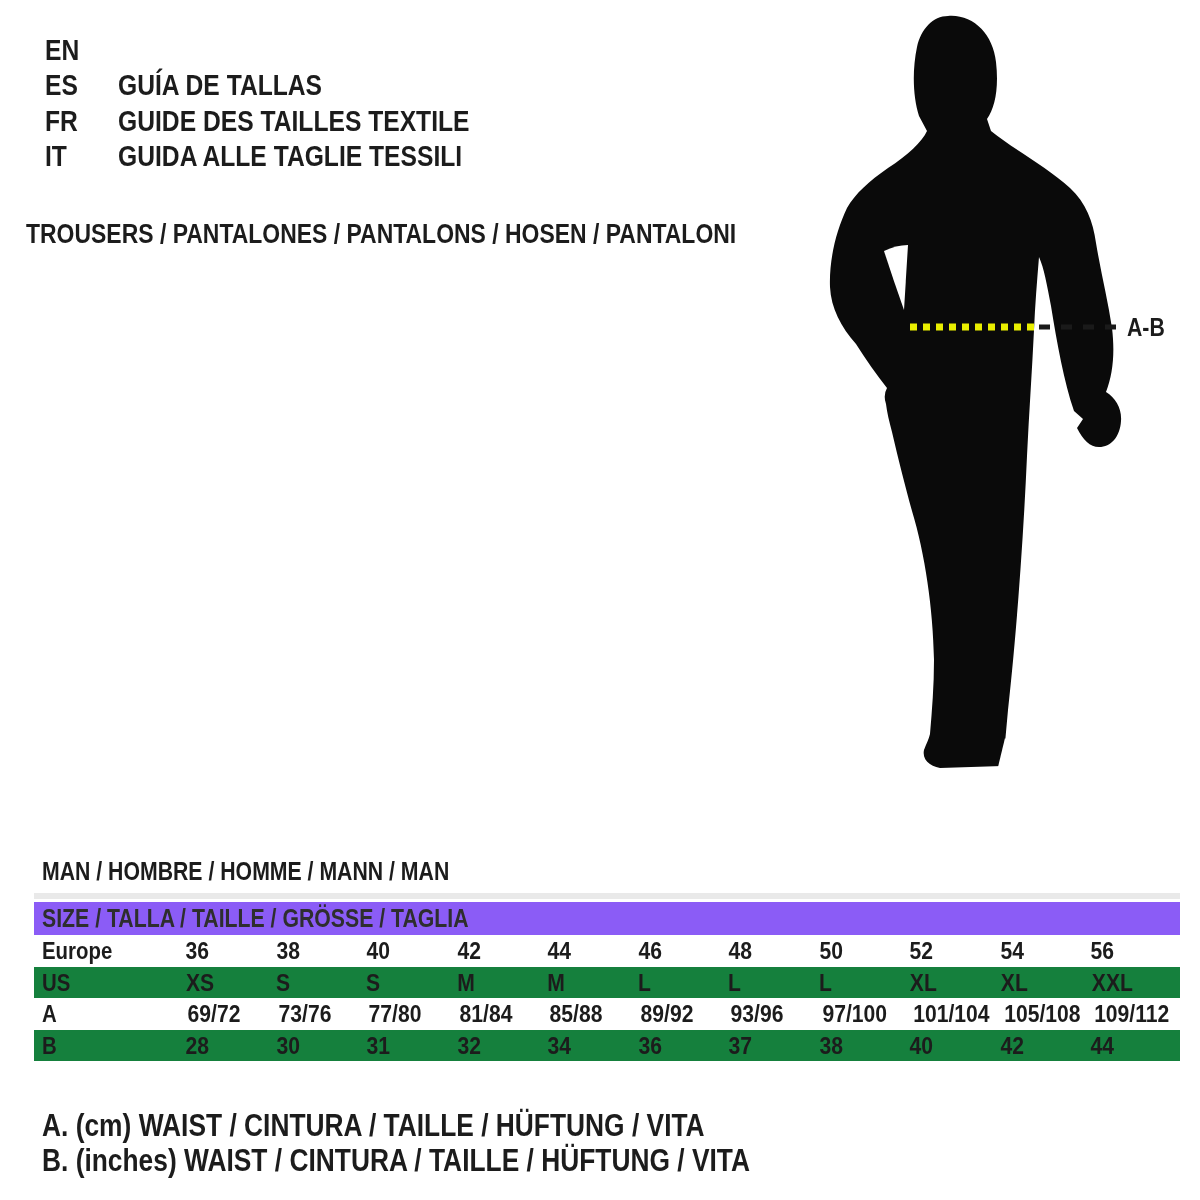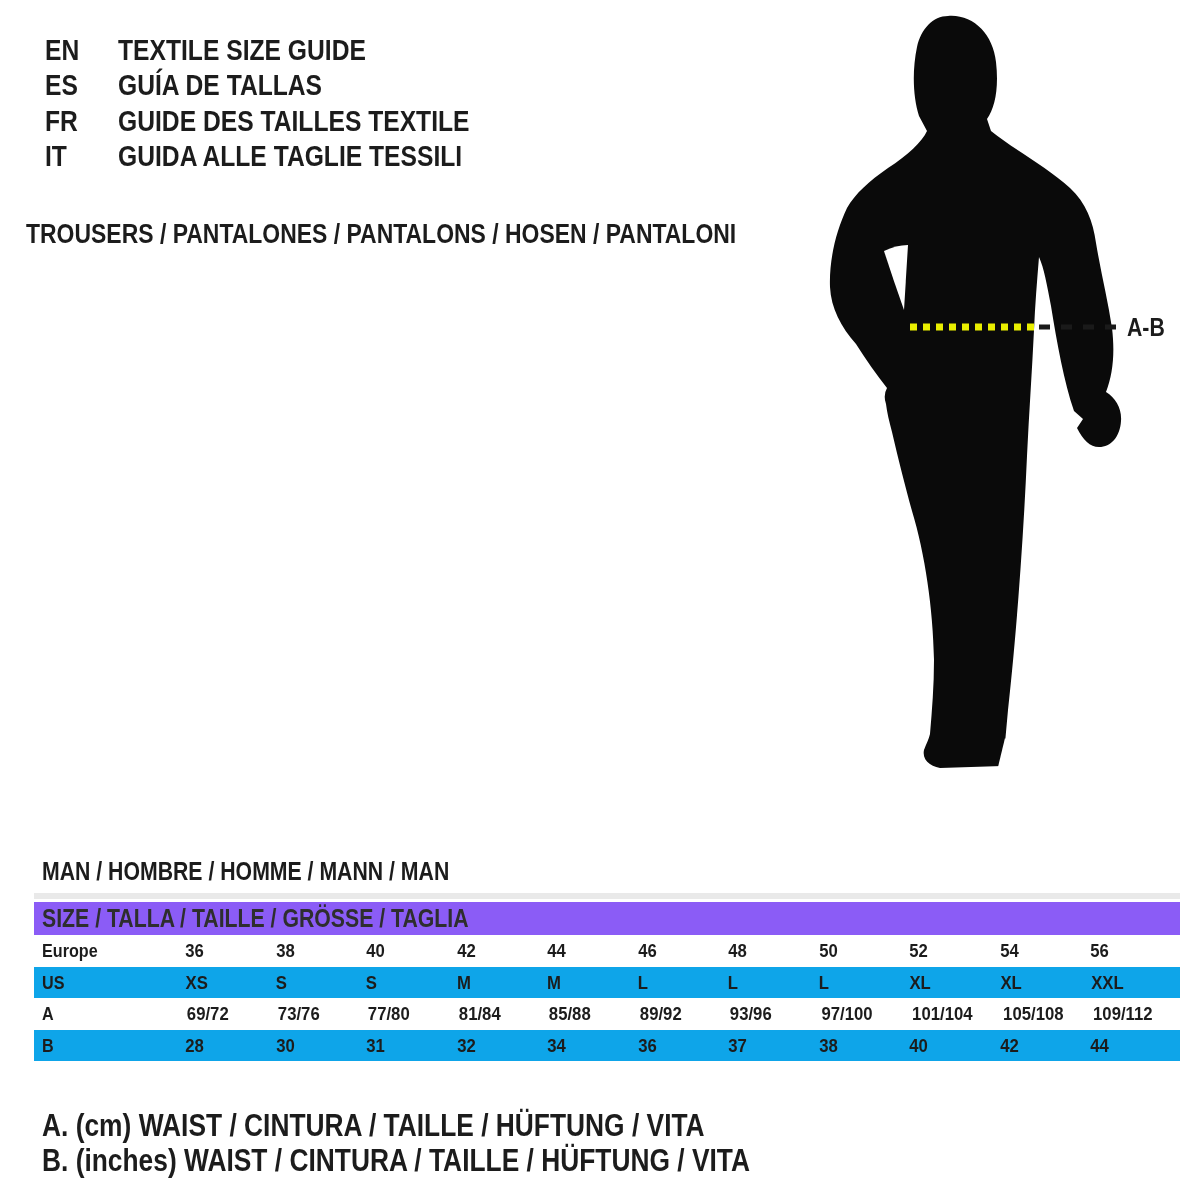--- a/index.html
+++ b/index.html
@@ -22,38 +22,37 @@
 
   
   .figure-svg{position:absolute;left:0;top:0;width:1200px;height:1200px;}
   .ab-label{position:absolute;left:1127px;top:313px;font-size:25px;font-weight:700;line-height:28px;}
 
   
   .size-table{position:absolute;left:34px;top:893px;width:1146px;}
   .table-top-strip{height:6px;background:#e9e9e9;margin-bottom:3px;}
   .table-header{height:33px;line-height:33px;background:#8b5cf6;padding-left:8px;
     font-size:25px;font-weight:700;color:#2e2e2e;}
-  .trow{display:flex;height:31.5px;line-height:31.5px;font-size:19px;font-weight:700;}
-  .trow.alt{background:#0ea5e9;}
+  .trow{display:flex;height:31.5px;line-height:31.5px;font-size:24px;font-weight:700;}
+  .trow.alt{background:#15803d;}
   .tlabel{flex:0 0 142px;padding-left:8px;text-align:left;}
   .tcell{flex:1;text-align:left;}
 
   
   .footnotes{position:absolute;left:42px;top:1108px;}
   .footnote{height:35px;line-height:35px;font-size:31px;font-weight:700;}
 </style>
 </head>
 <body>
 
 <div id="canvas">
 
   <div class="lang-block">
     <div class="lang-row">
       <span class="lang-code"><span class="cond">EN</span></span>
-      <span class="lang-title"><span class="cond">TEXTILE SIZE GUIDE</span></span>
     </div>
     <div class="lang-row">
       <span class="lang-code"><span class="cond">ES</span></span>
       <span class="lang-title"><span class="cond">GUÍA DE TALLAS</span></span>
     </div>
     <div class="lang-row">
       <span class="lang-code"><span class="cond">FR</span></span>
       <span class="lang-title"><span class="cond">GUIDE DES TAILLES TEXTILE</span></span>
     </div>
     <div class="lang-row">

